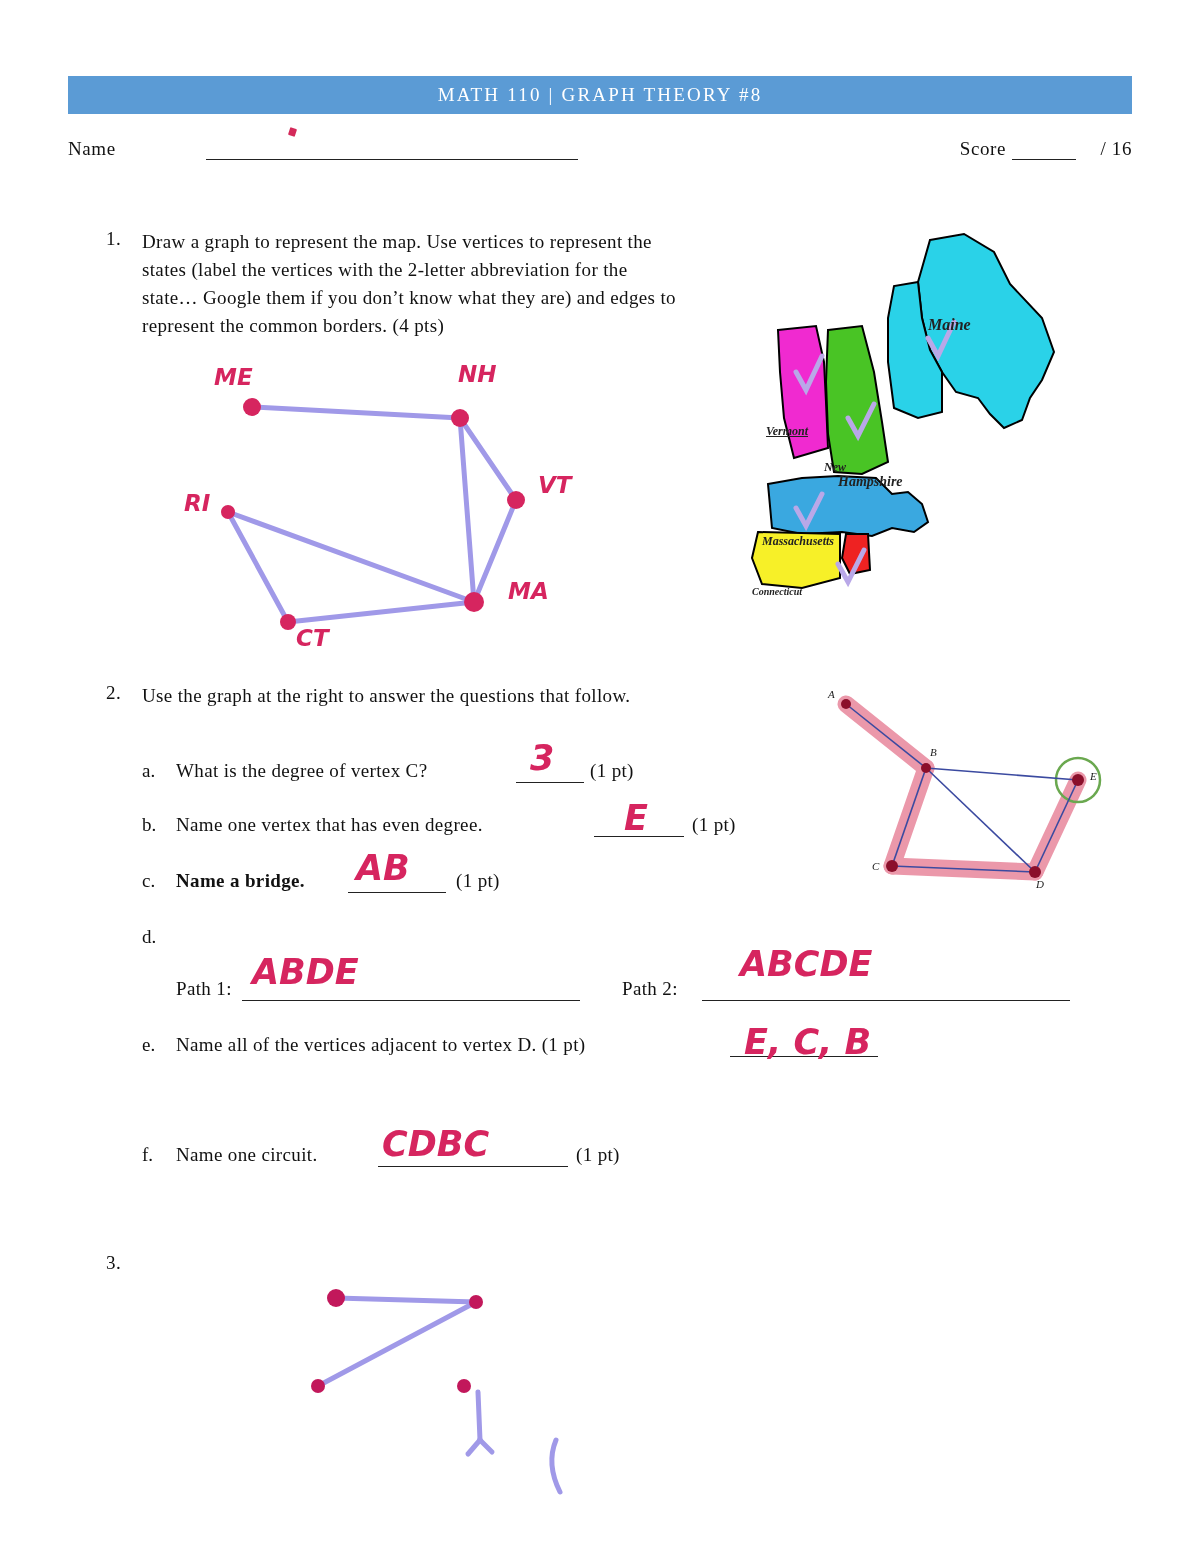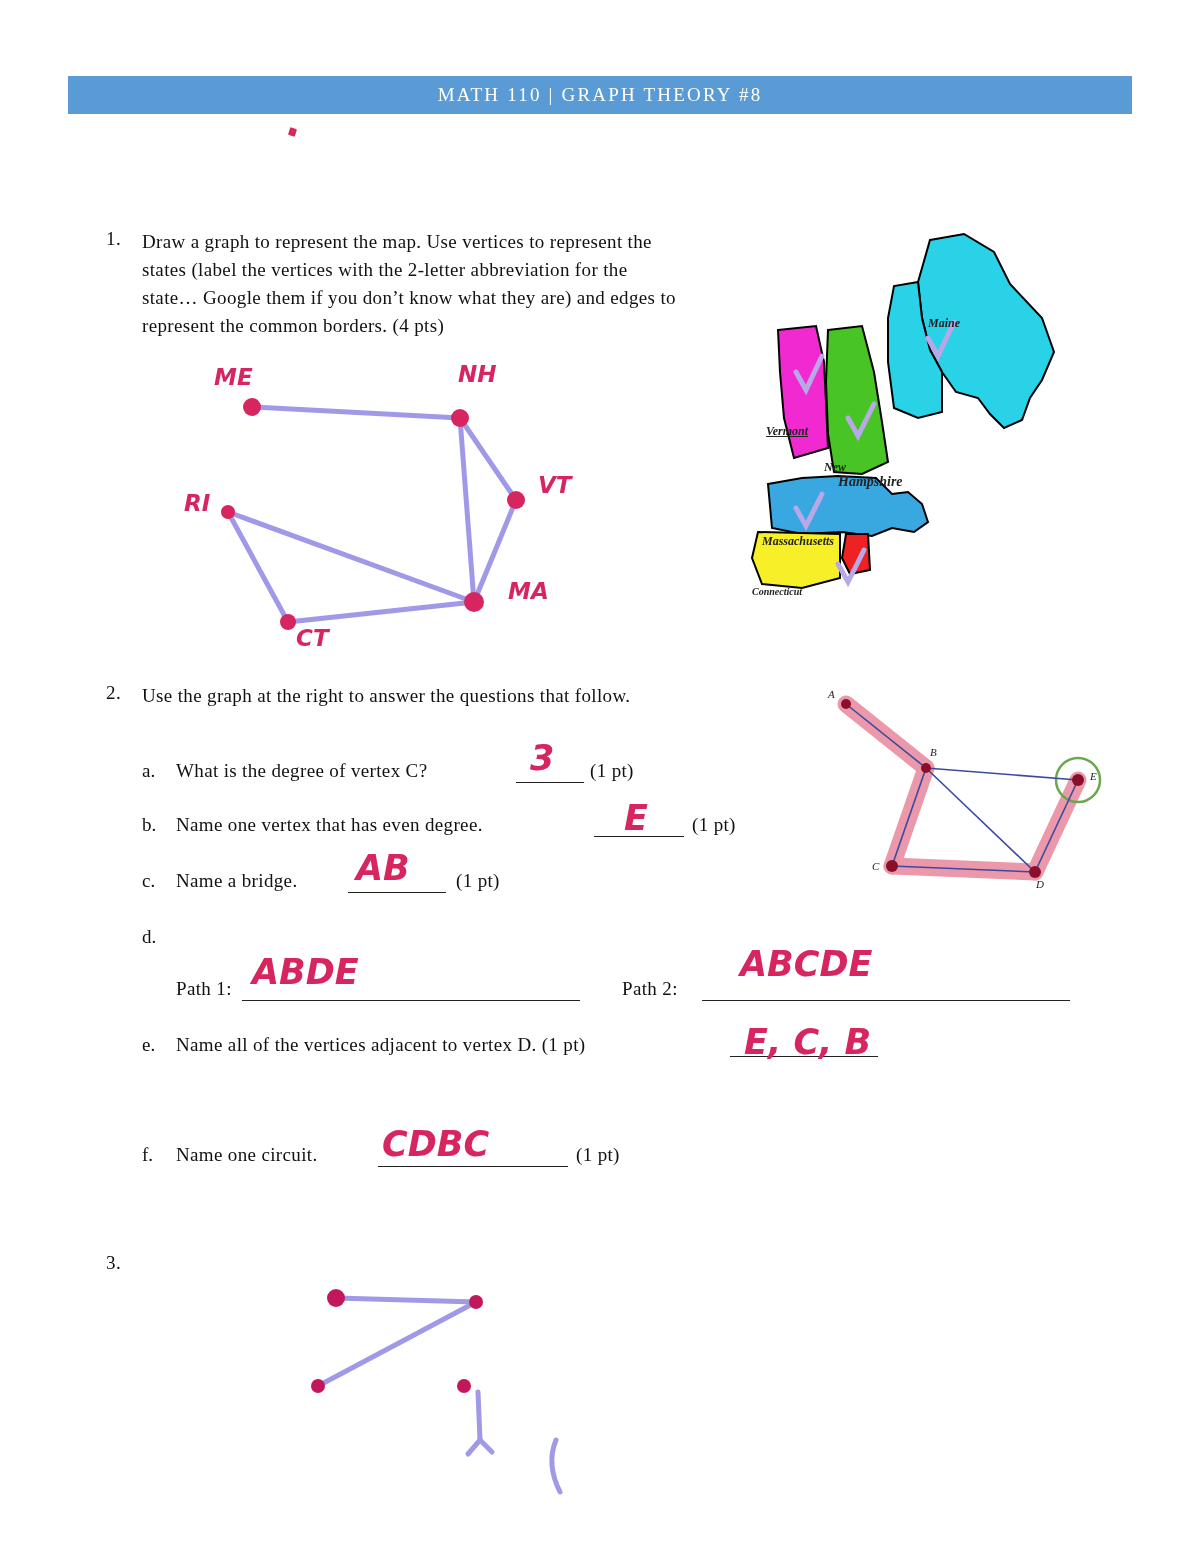--- a/index.html
+++ b/index.html
@@ -163,20 +163,27 @@
 </style>
 </head>
 <body>
 
 <div class="page">
 
   <div class="header-bar">
     <div class="header-title">MATH 110 | GRAPH THEORY #8</div>
   </div>
 
+  <div class="name-row">
+    <span class="name-label">Name</span>
+    <span class="name-line"></span>
+    <span class="score-label">Score</span>
+    <span class="score-line"></span>
+    <span class="score-total">/ 16</span>
+  </div>
   <div class="name-tick"></div>
 
   <div class="qnum" style="left:106px; top:228px;">1.</div>
   <div class="qtext" style="left:142px; top:228px; width:540px;">Draw a graph to represent the map. Use vertices to represent the states (label the vertices with the 2-letter abbreviation for the state… Google them if you don’t know what they are) and edges to represent the common borders. (4 pts)</div>
 
   <svg class="drawn-svg" style="left:140px; top:360px;" width="560" height="320" viewBox="0 0 560 320">
     <g stroke="#a099e8" stroke-width="5" stroke-linecap="round" fill="none">
       <line x1="112" y1="47" x2="320" y2="58"></line>
       <line x1="320" y1="58" x2="376" y2="140"></line>
       <line x1="320" y1="58" x2="334" y2="242"></line>
@@ -219,21 +226,21 @@
       <path d="M16 310 L98 312 L98 356 L60 366 L20 362 L10 336 Z" fill="#f7f028" stroke="#000" stroke-width="2"></path>
 
       <g stroke="#b9a8e8" stroke-width="5" fill="none" stroke-linecap="round">
         <path d="M186 116 l10 18 l16 -34"></path>
         <path d="M54 150 l10 18 l16 -34"></path>
         <path d="M106 196 l10 18 l16 -32"></path>
         <path d="M54 286 l10 18 l16 -32"></path>
         <path d="M96 342 l10 18 l16 -32"></path>
       </g>
     </svg>
-    <div class="fig-label" style="left:186px; top:94px; font-size:12px; font-weight:bold;">Maine</div>
+    <div class="fig-label" style="left:186px; top:94px; font-size:16px; font-weight:bold;">Maine</div>
     <div class="fig-label" style="left:24px; top:202px; font-size:12px; font-weight:bold;text-decoration:underline;">Vermont</div>
     <div class="fig-label" style="left:82px; top:238px; font-size:12px; font-weight:bold;">New</div>
     <div class="fig-label" style="left:72px; top:252px; font-size:14px; font-weight:bold;margin-left:24px;">Hampshire</div>
     <div class="fig-label" style="left:20px; top:312px; font-size:12px; font-weight:bold;">Massachusetts</div>
     <div class="fig-label" style="left:10px; top:364px; font-size:10px; font-weight:bold;">Connecticut</div>
   </div>
 
   <div class="qnum" style="left:106px; top:682px;">2.</div>
   <div class="qtext" style="left:142px; top:682px; width:600px;">Use the graph at the right to answer the questions that follow.</div>
 
@@ -275,21 +282,21 @@
   <div class="hand hand-lg" style="left:530px; top:738px;">3</div>
   <div class="sub-text" style="left:590px; top:760px;">(1 pt)</div>
 
   <div class="sub-letter" style="left:142px; top:814px;">b.</div>
   <div class="sub-text" style="left:176px; top:814px;">Name one vertex that has even degree.</div>
   <div class="ansline" style="left:594px; top:836px; width:90px;"></div>
   <div class="hand hand-lg" style="left:624px; top:798px;">E</div>
   <div class="sub-text" style="left:692px; top:814px;">(1 pt)</div>
 
   <div class="sub-letter" style="left:142px; top:870px;">c.</div>
-  <div class="sub-text" style="left:176px; top:870px;">Name a bridge.</div>
+  <div class="sub-text" style="left:176px; top:870px;font-weight:bold;">Name a bridge.</div>
   <div class="ansline" style="left:348px; top:892px; width:98px;"></div>
   <div class="hand hand-lg" style="left:356px; top:848px;">AB</div>
   <div class="sub-text" style="left:456px; top:870px;">(1 pt)</div>
 
   <div class="sub-letter" style="left:142px; top:926px;">d.</div>
 
   <div class="sub-text" style="left:176px; top:978px;">Path 1:</div>
   <div class="ansline" style="left:242px; top:1000px; width:338px;"></div>
   <div class="hand hand-lg" style="left:252px; top:952px;">ABDE</div>
 

